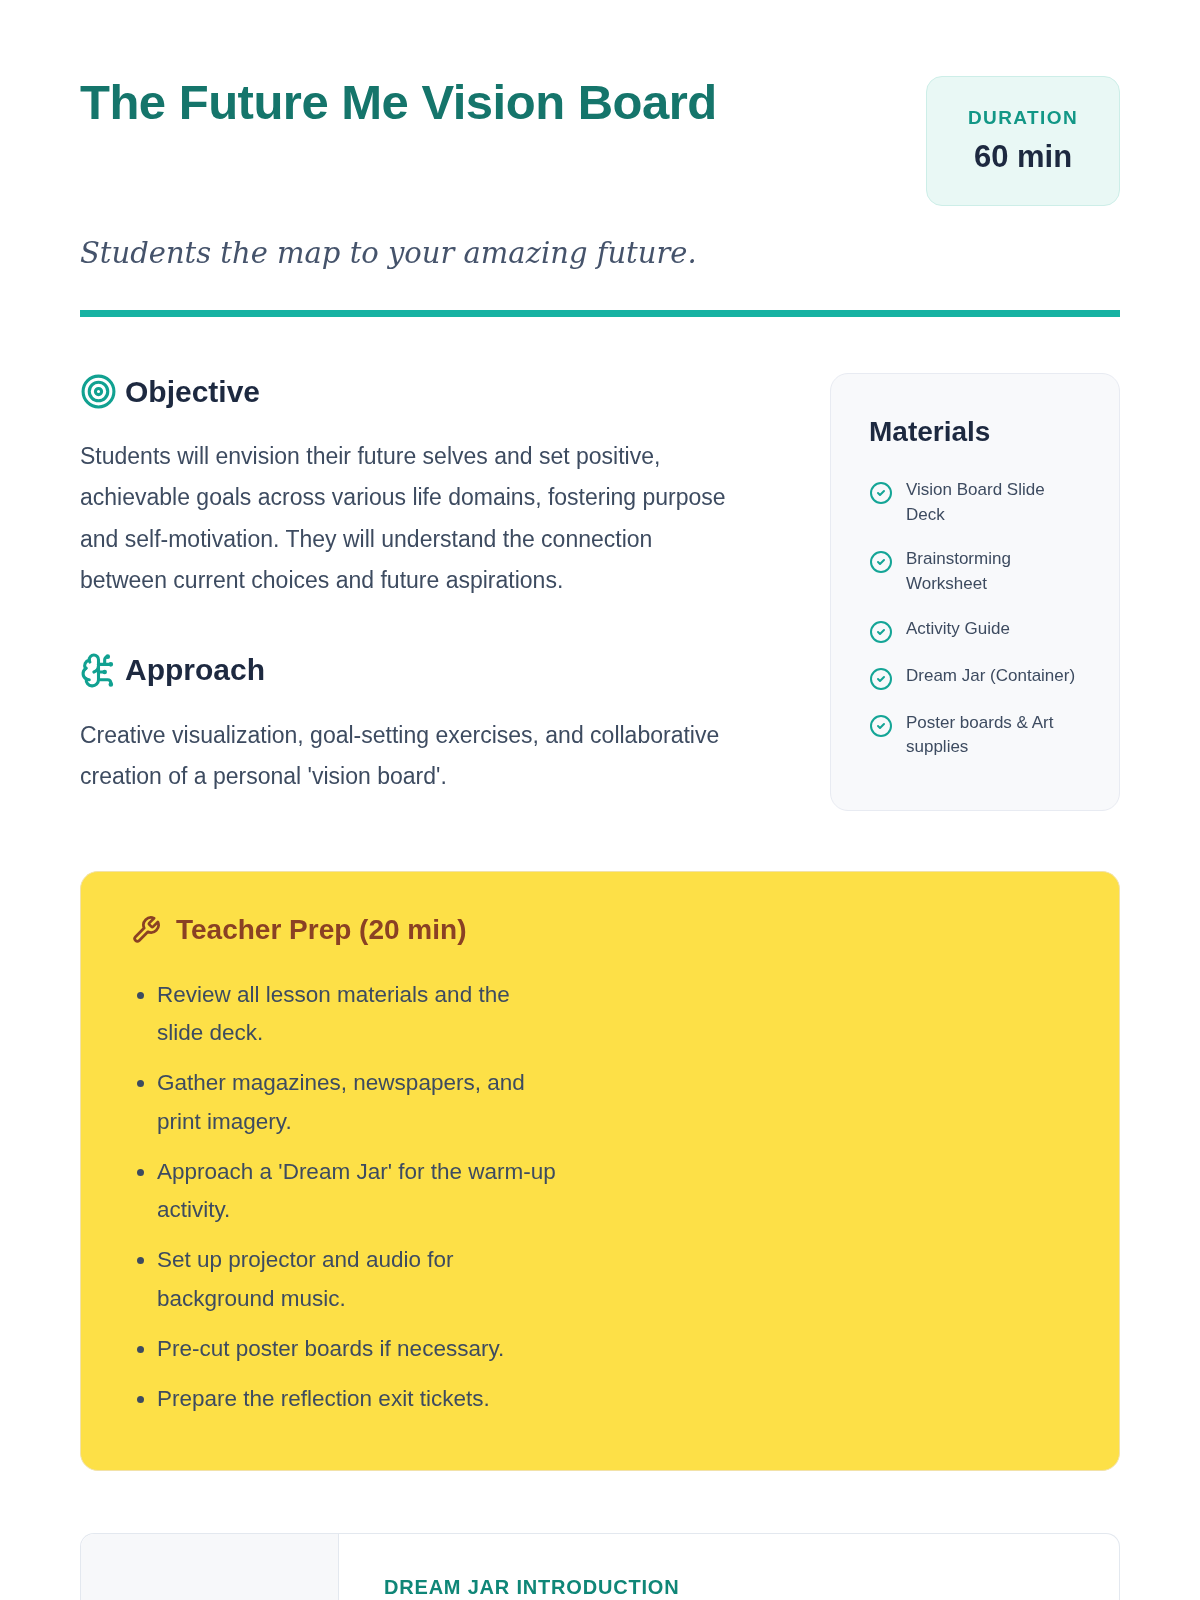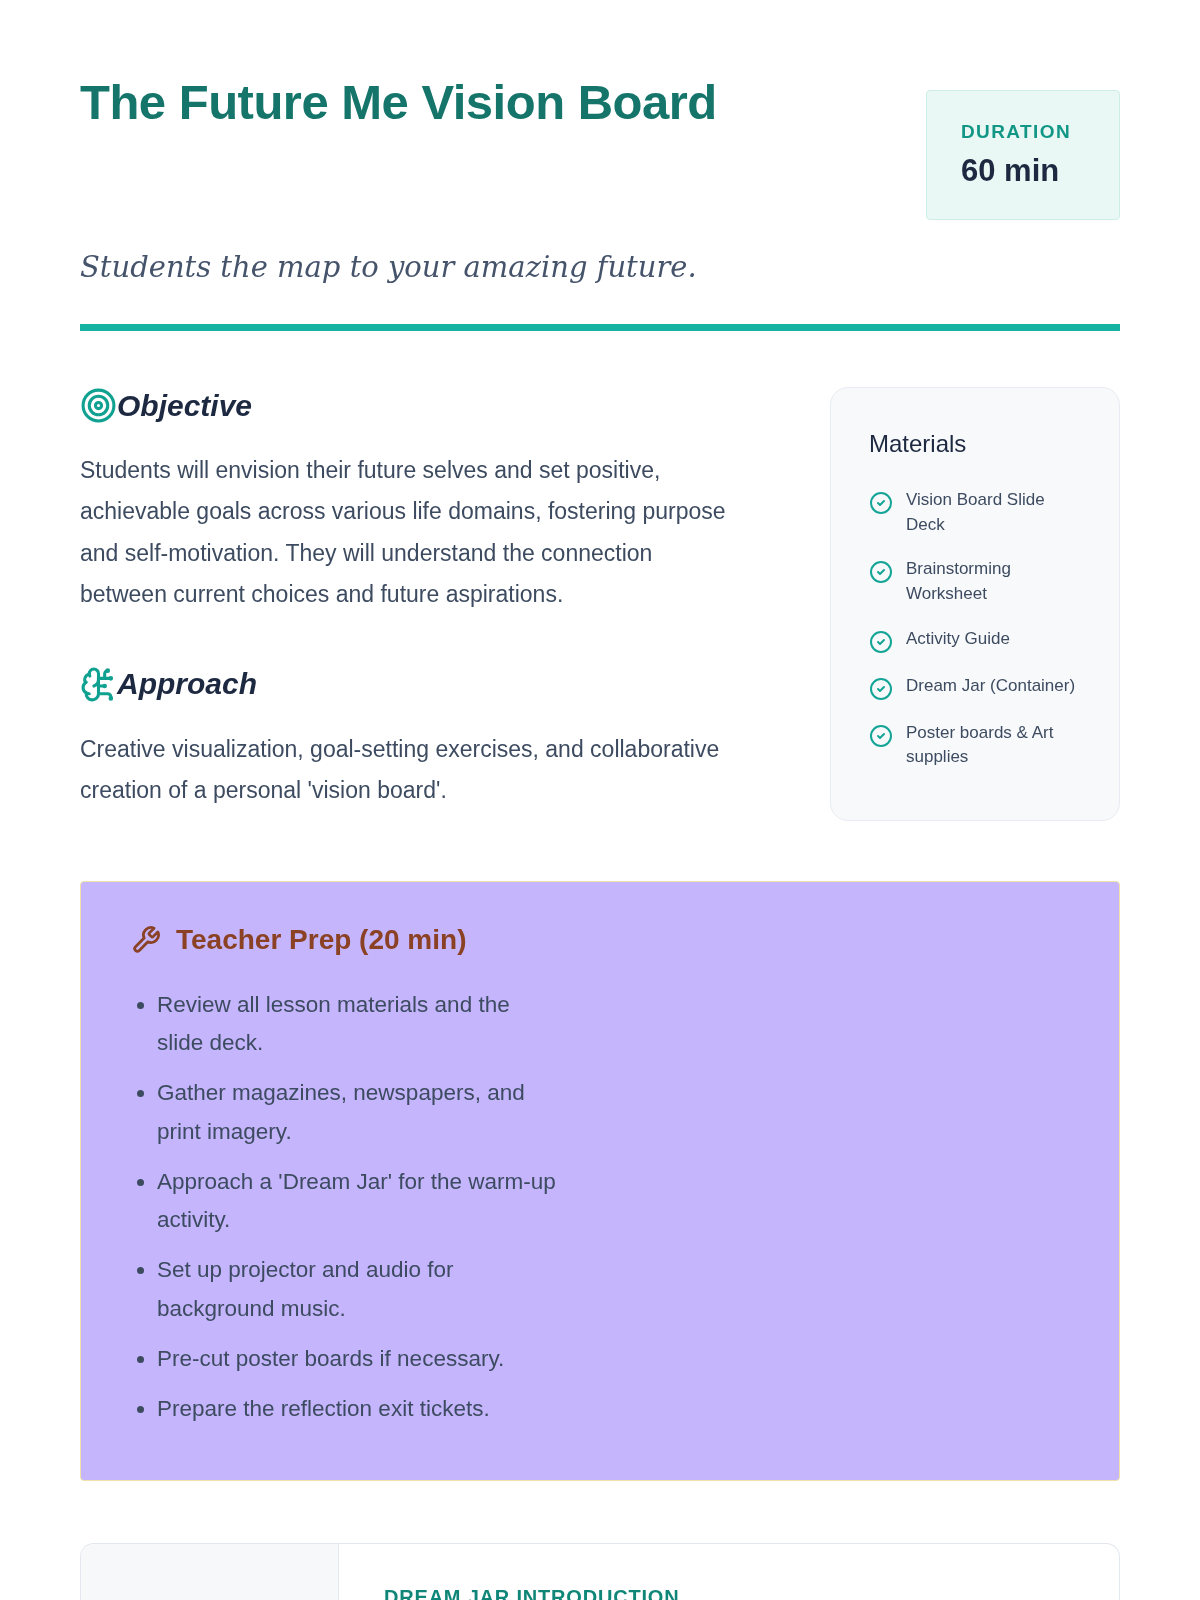--- a/index.html
+++ b/index.html
@@ -4,47 +4,47 @@
 <style>
   * { margin:0; padding:0; box-sizing:border-box; }
   html,body { width:1200px; height:1600px; overflow:hidden; background:#ffffff; }
   body { font-family:"Liberation Sans", sans-serif; color:#3d4b60; }
   .container { padding:0 80px; }
 
   
   .header { display:flex; justify-content:space-between; align-items:flex-start; margin-top:74px; }
   .page-title { font-size:49px; font-weight:800; color:#15756b; line-height:1.16;
                 letter-spacing:-0.5px; max-width:770px; }
-  .duration-badge { background:#e9f8f5; border:1px solid #cdeee8; border-radius:4px;
-                    padding:30px 34px; text-align:left; margin-top:16px; min-width:194px; }
+  .duration-badge { background:#e9f8f5; border:1px solid #cdeee8; border-radius:16px;
+                    padding:30px 34px; text-align:center; margin-top:2px; min-width:194px; }
   .duration-label { color:#129786; font-size:19px; font-weight:700; letter-spacing:1.4px; }
   .duration-value { color:#1d2940; font-size:31px; font-weight:700; margin-top:10px; }
   .subtitle { font-family:"DejaVu Serif", serif; font-style:italic; font-size:29px;
               color:#45536b; margin-top:30px; }
   .rule { height:7px; background:#16b2a2; margin-top:40px; }
 
   
   .main-grid { display:grid; grid-template-columns:1fr 290px; column-gap:42px;
                margin-top:56px; align-items:start; }
-  .section-head { display:flex; align-items:center; gap:0;font-style:italic; }
+  .section-head { display:flex; align-items:center; gap:8px; }
   .section-head svg { width:37px; height:37px; flex-shrink:0; }
   .section-title { font-size:30px; font-weight:800; color:#1d2940; }
   .section-body { font-size:23px; line-height:1.8; color:#3d4b60; max-width:660px; margin-top:26px; }
   .approach-section { margin-top:50px; }
 
   .materials-card { background:#f8f9fb; border:1px solid #e8ebf2; border-radius:18px;
                     padding:42px 38px 30px; }
-  .materials-title { font-size:24px; font-weight:400; color:#1d2940; margin-bottom:30px; }
+  .materials-title { font-size:28px; font-weight:700; color:#1d2940; margin-bottom:30px; }
   .material-item { display:flex; gap:13px; margin-bottom:20px; font-size:17px;
                    line-height:1.45; color:#3d4b60; }
   .material-item svg { width:24px; height:24px; flex-shrink:0; margin-top:3px; }
 
   
-  .prep-card { margin-top:60px; background:#c4b5fd; border:1.5px solid #f2e2a9;
-               border-radius:4px; padding:42px 50px 40px; }
+  .prep-card { margin-top:60px; background:#fde047; border:1.5px solid #f2e2a9;
+               border-radius:18px; padding:42px 50px 40px; }
   .prep-head { display:flex; align-items:center; gap:15px; }
   .prep-head svg { width:30px; height:30px; flex-shrink:0; }
   .prep-title { font-size:28px; font-weight:800; color:#8a4124; }
   .prep-grid { display:grid; grid-template-columns:1fr; column-gap:60px; margin-top:30px; }
   .prep-grid ul { padding-left:26px; }
   .prep-grid li { font-size:22.5px; line-height:1.7; margin-bottom:12px; max-width:402px; color:#3d4b60; }
 
   
   .seq-heading { margin-top:82px; font-size:39px; font-weight:800; color:#1d2940; }
   .seq-card { margin-top:62px; display:flex; border:1.5px solid #e3e8ef;

